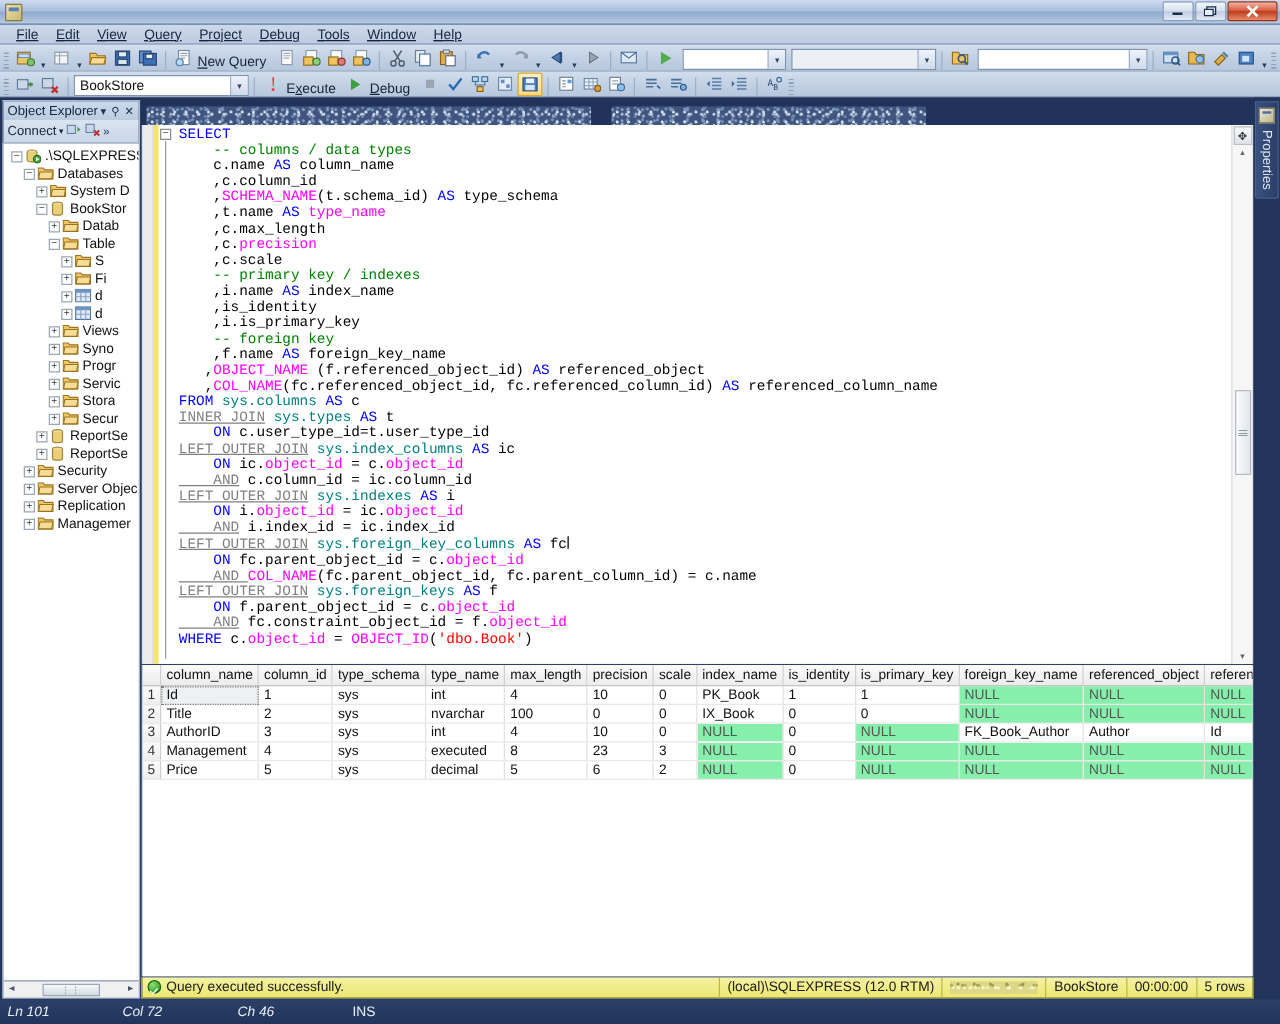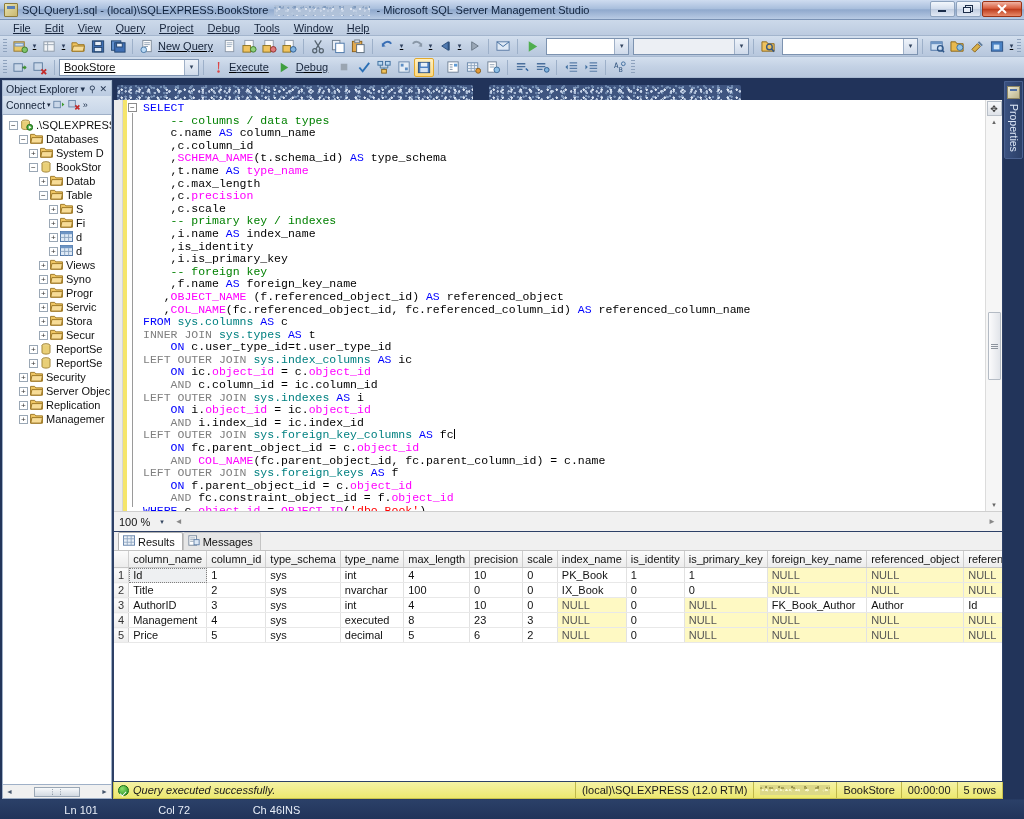--- a/index.html
+++ b/index.html
@@ -83,21 +83,21 @@
     white-space:nowrap;
     text-decoration:underline;
   }
   .menu-item u { text-decoration: underline; }
 
   
   .toolbar {
     height: 21px; flex:0 0 21px;
     background: linear-gradient(180deg,#d3dfee 0%,#c3d1e4 50%,#b7c7dd 100%);
     border-bottom: 1px solid #a8b9d0;
-    display:flex; align-items:center; padding-left:2px;text-decoration:underline;
+    display:flex; align-items:flex-end; padding-left:2px;
   }
   .tb-grip {
     width: 4px; height: 14px; margin: 0 3px 0 1px;
     background-image: repeating-linear-gradient(180deg,#8ea2bd 0 1px, transparent 1px 3px);
     flex:0 0 4px;
   }
   .tb-sep { width:1px; height:15px; background:#9db0c9; margin:0 4px; flex:0 0 1px; }
   .tb-btn {
     width: 20px; height: 19px; display:flex; align-items:center; justify-content:center;
     border:1px solid transparent; border-radius:2px; flex:0 0 20px;
@@ -227,21 +227,21 @@
   }
   .fold-line {
     position:absolute; left:5px; top:13px; bottom:4px; width:1px; background:#9a9a9a;
   }
   .code {
     flex:1 1 auto; overflow:hidden; padding:2px 0 0 4px;
     font-family:"Liberation Mono","DejaVu Sans Mono",monospace;
     font-size:11.5px; line-height:12.6px; white-space:pre; color:#000;
   }
   .kw   { color:#0000ff; }
-  .kw2  { color:#808080; }
+  .kw2  { color:#808080;text-decoration:underline; }
   .cmt  { color:#008000; }
   .fn   { color:#ff00ff; }
   .str  { color:#ff0000; }
   .sch  { color:#008080; }
   .id   { color:#000; }
   .caretbar {
     display:inline-block; width:1px; height:10px; background:#000;
     vertical-align:-1px;
   }
   .vscroll {
@@ -301,21 +301,21 @@
   }
   table.grid th.rowhdr { width:22px; padding:0; }
   table.grid td {
     border-right:1px solid #e2e2e2; border-bottom:1px solid #e8e8e8;
     padding:1px 4px; height:15px; white-space:nowrap; overflow:hidden;
   }
   table.grid td.rownum {
     background:linear-gradient(180deg,#fbfbfb,#eeeeee);
     border-right:1px solid #cfcfcf; text-align:center; width:22px; color:#333;
   }
-  td.nullcell { background:#fef9c3; color:#555; }
+  td.nullcell { background:#86efac; color:#555; }
   td.selcell { outline:1px dotted #808080; outline-offset:-1px; background:#eef0f2; }
 
   
   .proprail {
     width:21px; flex:0 0 21px; background:#22345a;
     display:flex; flex-direction:column; align-items:center; padding-top:3px;
   }
   .prop-tab {
     width:19px; background:linear-gradient(90deg,#3a5180,#2b3f67);
     border:1px solid #4a6190; border-radius:0 0 2px 2px;
@@ -331,21 +331,21 @@
   .prop-icon:after{content:'';position:absolute;left:2px;top:2px;width:7px;height:2px;background:#4e6fa5;}
 
   
   .qstatus {
     height:17px; flex:0 0 17px;
     background:linear-gradient(180deg,#f5f2a5,#ece86f);
     border:1px solid #c9c24e; border-top:none;
     display:flex; align-items:center; font-size:11px; color:#1a1a1a;
     padding-left:4px;
   }
-  .qs-left { display:flex; align-items:flex-end; gap:4px; flex:1 1 auto;font-style:italic; }
+  .qs-left { display:flex; align-items:flex-start; gap:4px; flex:1 1 auto; }
   .qs-right { display:flex; align-items:center; height:100%; }
   .qs-cell {
     padding:0 6px; height:100%; display:flex; align-items:center;
     border-left:1px solid #bfb84a; white-space:nowrap;
   }
   .qs-redact {
     display:inline-block; width:70px; height:10px;
     background-image:
       radial-gradient(circle at 12% 40%, #a9a55a 1px, transparent 1.3px),
       radial-gradient(circle at 30% 75%, #f7f5c4 1px, transparent 1.3px),
@@ -368,35 +368,30 @@
 
   
   .statusbar {
     height:20px; flex:0 0 20px;
     background:linear-gradient(180deg,#2b4068 0%,#21345a 100%);
     border-top:1px solid #3e558233;
     display:flex; align-items:center; color:#e8eef8; font-size:11px;
     padding-left:6px;
   }
   .sb-ready { flex:1 1 auto; }
-  .sb-cell { width:92px; text-align:right; }
+  .sb-cell { width:92px; text-align:left;font-style:italic; }
   .sb-ins { width:52px; text-align:left; }
 </style>
 </head>
 <body>
 
 <div id="app">
 
   <div class="titlebar">
     <div class="app-icon"></div>
-    <div class="title-text">
-      <span>SQLQuery1.sql - (local)\SQLEXPRESS.BookStore</span>
-      <span class="title-redact"></span>
-      <span>- Microsoft SQL Server Management Studio</span>
-    </div>
     <div class="winbtns">
       <div class="winbtn">
         <svg width="11" height="8" viewBox="0 0 11 8">
             <rect x="1" y="5" width="8" height="2" fill="#1b2d49"></rect>
           </svg>
       </div>
       <div class="winbtn">
         <svg width="11" height="10" viewBox="0 0 11 10">
           <rect x="2.5" y="1.5" width="7" height="6" fill="none" stroke="#1b2d49"></rect>
           <rect x="0.5" y="3.5" width="7" height="5" fill="#e7eef8" stroke="#1b2d49"></rect>
@@ -972,53 +967,23 @@
           <div class="vscroll">
             <div class="vs-split">✥</div>
             <div class="vs-up">▴</div>
             <div class="vs-thumb">
                 <i></i>
               </div>
             <div style="flex:1"></div>
             <div class="vs-dn">▾</div>
           </div>
         </div>
-        <div class="editor-status">
-          <div class="zoombox">
-            <span>100 %</span>
-            <span class="caret">▾</span>
-          </div>
-          <span style="font-size:8px;color:#888;margin-left:8px;">◄</span>
-          <div style="flex:1"></div>
-          <span style="font-size:8px;color:#888;margin-right:6px;">►</span>
-        </div>
       </div>
 
       <div class="results">
-        <div class="res-tabs">
-          <div class="res-tab sel">
-            <span>
-              <svg width="12" height="11" viewBox="0 0 14 12">
-                  <rect x="0.5" y="0.5" width="13" height="11" fill="#eaf0f7" stroke="#5a7ba5"></rect>
-                  <path d="M0.5 4h13M0.5 8h13M5 0.5v11M9.5 0.5v11" stroke="#8ba4c0"></path>
-                </svg>
-            </span>
-            <span>Results</span>
-          </div>
-          <div class="res-tab">
-            <span>
-              <svg width="12" height="11" viewBox="0 0 14 12">
-                  <rect x="1" y="0.5" width="9" height="11" fill="#fff" stroke="#6f8196"></rect>
-                  <path d="M2.5 3h6M2.5 5h6M2.5 7h4" stroke="#8fa0b2"></path>
-                  <rect x="7" y="5" width="6" height="6" fill="#dce8f5" stroke="#5a7ba5"></rect>
-                </svg>
-            </span>
-            <span>Messages</span>
-          </div>
-        </div>
         <div class="grid-wrap">
           <table class="grid" id="resgrid">
               <colgroup>
                 <col style="width: 22px;">
                 <col style="width: 75px;">
                 <col style="width: 57px;">
                 <col style="width: 68px;">
                 <col style="width: 65px;">
                 <col style="width: 64px;">
                 <col style="width: 58px;">

